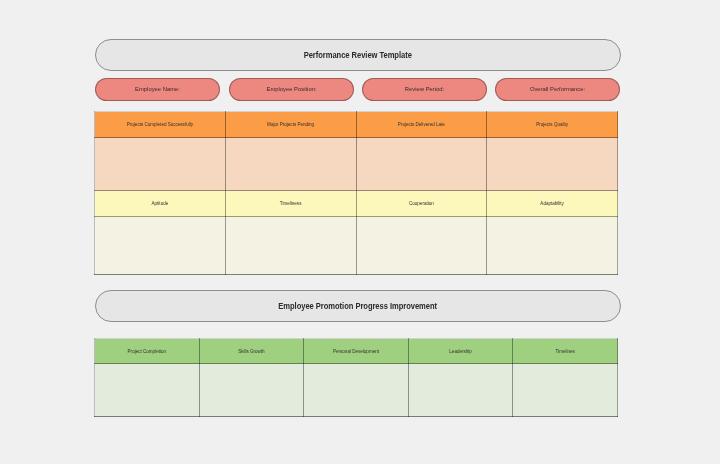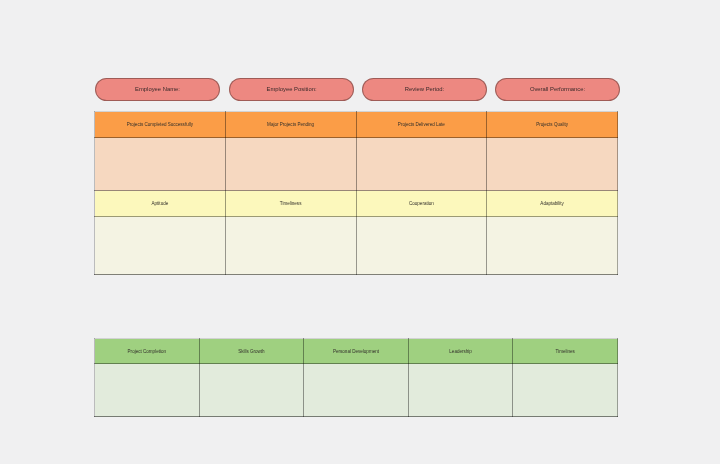--- a/index.html
+++ b/index.html
@@ -25,20 +25,23 @@
   table.grid tr:first-child td{border-top-color:rgba(0,0,0,0.12);}
   table.grid tr:last-child td{border-bottom-color:rgba(0,0,0,0.48);}
   table.grid tr td:first-child{border-left-color:rgba(0,0,0,0.22);}
   table.grid tr td:last-child{border-right-color:rgba(0,0,0,0.33);}
 </style>
 </head>
 <body style="background: rgb(240, 240, 241);">
 
 <div class="canvas" style="background: rgb(240, 240, 241);">
 
+  <div class="banner" style="left:95px;top:38.6px;width:526.3px;height:32.2px;">
+    <span class="banner-text">Performance Review Template</span>
+  </div>
 
   <div class="pill" style="left:95px;top:78px;width:125px;height:23px;">
     <span class="pill-text">Employee Name:</span>
   </div>
   <div class="pill" style="left:229px;top:78px;width:125px;height:23px;">
     <span class="pill-text">Employee Position:</span>
   </div>
   <div class="pill" style="left:362px;top:78px;width:125px;height:23px;">
     <span class="pill-text">Review Period:</span>
   </div>
@@ -68,20 +71,23 @@
     </tr>
     <tr style="height: 58px; background: rgb(244, 243, 227);">
       <td><span></span></td>
       <td><span></span></td>
       <td><span></span></td>
       <td><span></span></td>
     </tr>
   </tbody>
     </table>
 
+  <div class="banner" style="left:95px;top:289.9px;width:526.3px;height:32.2px;">
+    <span class="banner-text">Employee Promotion Progress Improvement</span>
+  </div>
 
   <table class="grid" style="left:94px;top:338px;width:524px;">
     <tbody>
         <tr style="height: 25px; background: rgb(159, 208, 128);">
       <td><span>Project Completion</span></td>
       <td><span>Skills Growth</span></td>
       <td><span>Personal Development</span></td>
       <td><span>Leadership</span></td>
       <td><span>Timelines</span></td>
     </tr>

